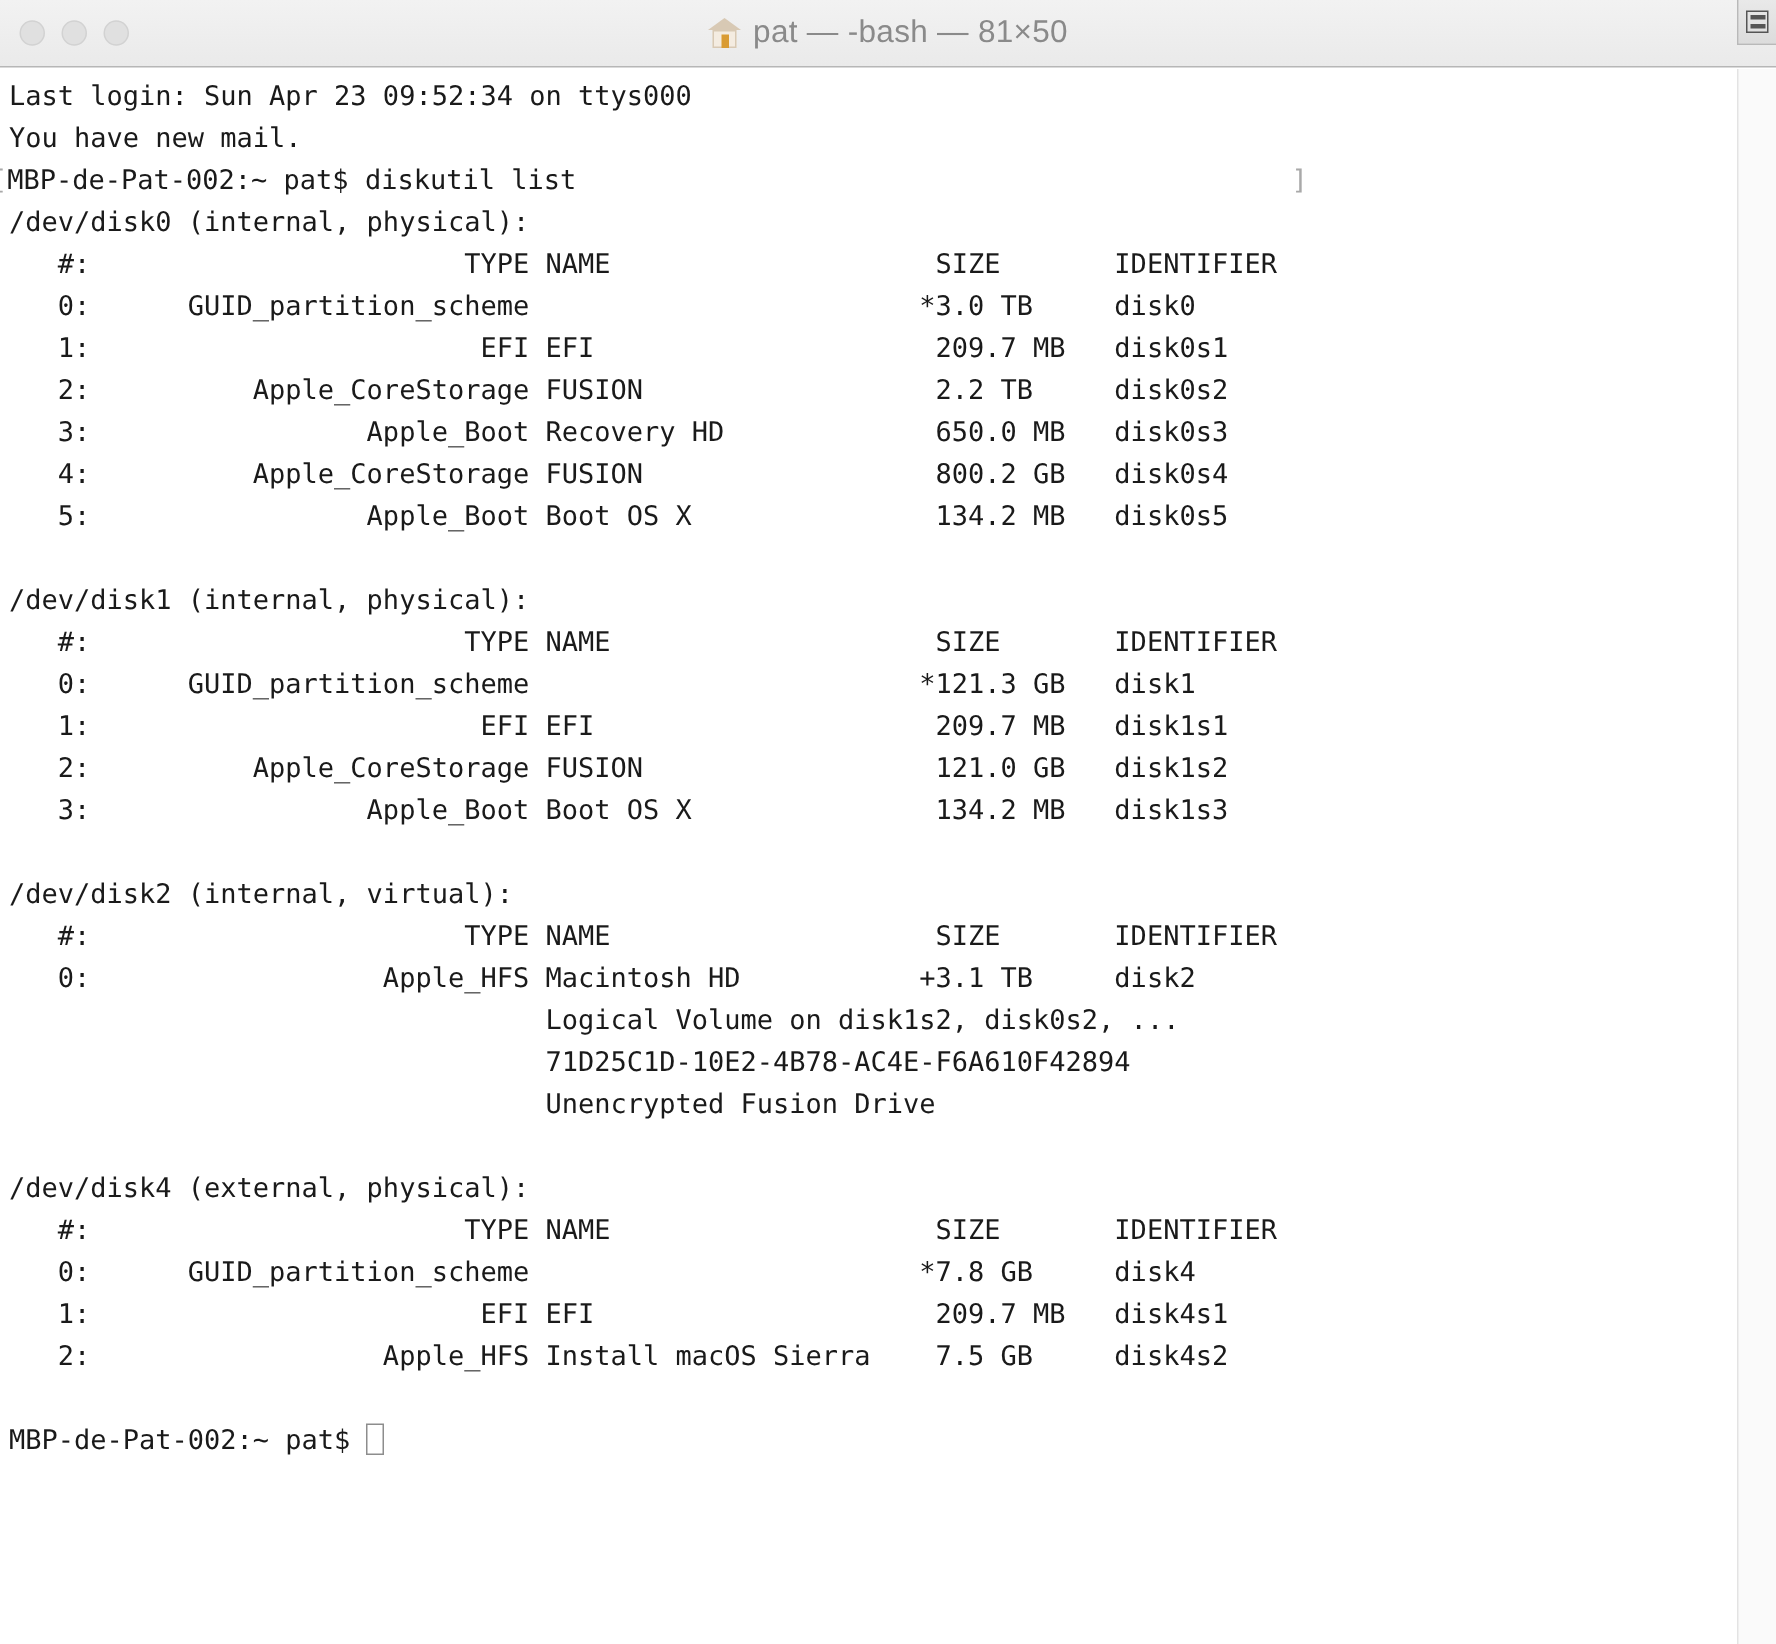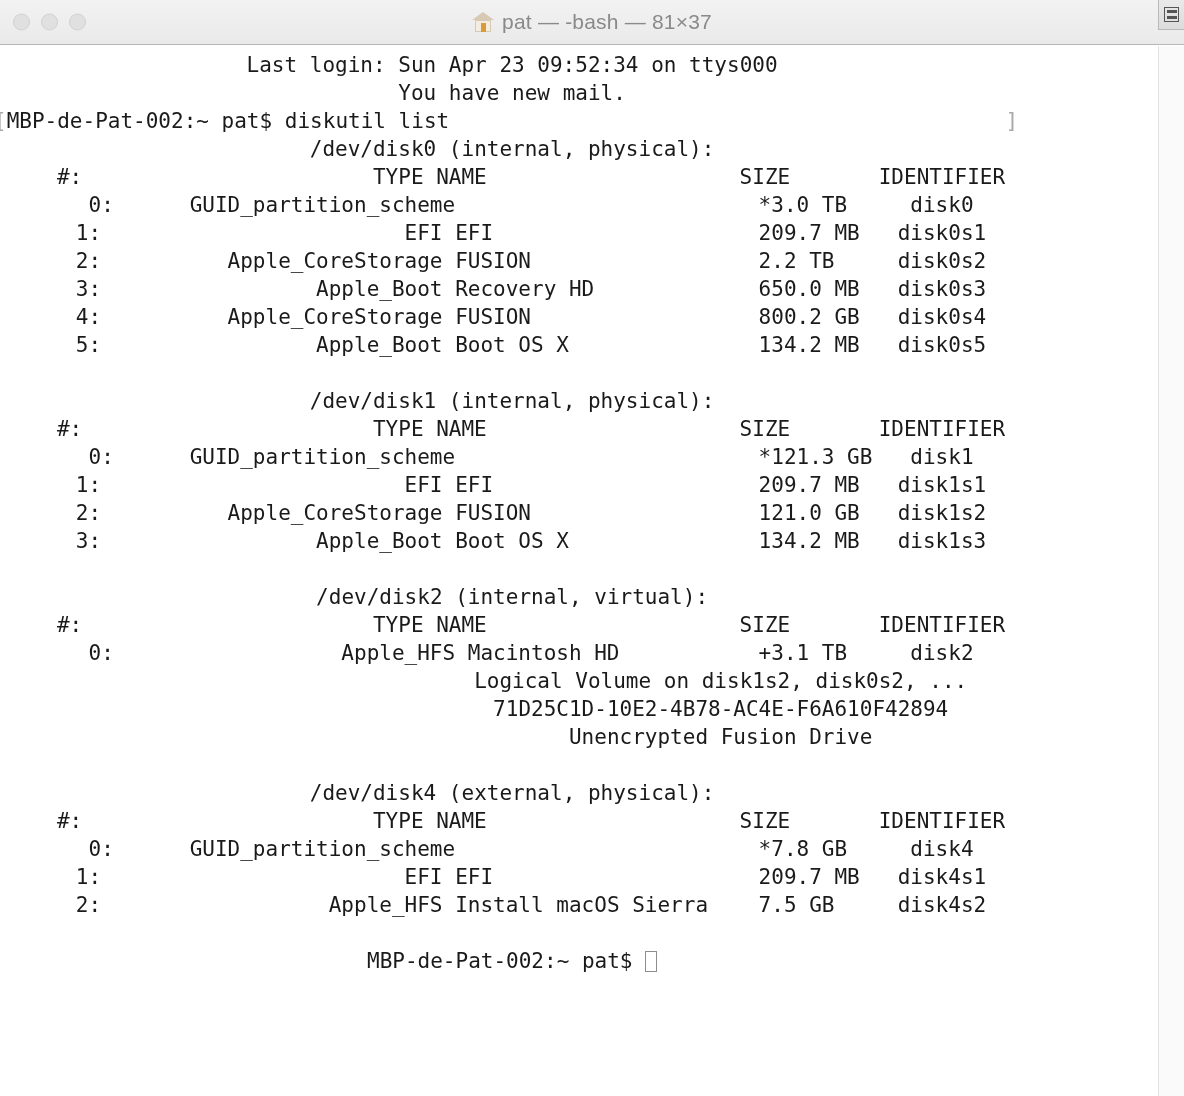--- a/index.html
+++ b/index.html
@@ -101,26 +101,25 @@
     bottom: 0;
     background: #ffffff;
     overflow: hidden;
   }
 
   #screen {
     position: absolute;
     top: 5px;
     left: 6px;
     font-family: "DejaVu Sans Mono", "Liberation Mono", monospace;
-    font-size: 21px;
+    font-size: 18px;
     line-height: 28px;
     color: #1a1a1a;
     white-space: pre;
     letter-spacing: 0px;
-    text-align: center;
     -webkit-font-smoothing: antialiased;
   }
   .line {
     height: 28px;
     white-space: pre;
   }
 
   .marker { color: #a9a9a9; }
 
   .cursor {
@@ -186,21 +185,21 @@
       <div class="light"></div>
       <div class="light"></div>
       <div class="light"></div>
     </div>
     <div id="title-group">
       <span class="home-icon">
         <span class="roof"></span>
         <span class="body"></span>
         <span class="door"></span>
       </span>
-      <span>pat — -bash — 81×37</span>
+      <span>pat — -bash — 81×50</span>
     </div>
   </div>
 
   <div id="terminal">
     <div id="screen"><div class="line">Last login: Sun Apr 23 09:52:34 on ttys000</div><div class="line">You have new mail.</div><div class="line" style="margin-left: -12px;"><span class="marker">[</span><span>MBP-de-Pat-002:~ pat$ diskutil list</span><span>                                            </span><span class="marker">]</span></div><div class="line">/dev/disk0 (internal, physical):</div><div class="line">   #:                       TYPE NAME                    SIZE       IDENTIFIER</div><div class="line">   0:      GUID_partition_scheme                        *3.0 TB     disk0</div><div class="line">   1:                        EFI EFI                     209.7 MB   disk0s1</div><div class="line">   2:          Apple_CoreStorage FUSION                  2.2 TB     disk0s2</div><div class="line">   3:                 Apple_Boot Recovery HD             650.0 MB   disk0s3</div><div class="line">   4:          Apple_CoreStorage FUSION                  800.2 GB   disk0s4</div><div class="line">   5:                 Apple_Boot Boot OS X               134.2 MB   disk0s5</div><div class="line">&nbsp;</div><div class="line">/dev/disk1 (internal, physical):</div><div class="line">   #:                       TYPE NAME                    SIZE       IDENTIFIER</div><div class="line">   0:      GUID_partition_scheme                        *121.3 GB   disk1</div><div class="line">   1:                        EFI EFI                     209.7 MB   disk1s1</div><div class="line">   2:          Apple_CoreStorage FUSION                  121.0 GB   disk1s2</div><div class="line">   3:                 Apple_Boot Boot OS X               134.2 MB   disk1s3</div><div class="line">&nbsp;</div><div class="line">/dev/disk2 (internal, virtual):</div><div class="line">   #:                       TYPE NAME                    SIZE       IDENTIFIER</div><div class="line">   0:                  Apple_HFS Macintosh HD           +3.1 TB     disk2</div><div class="line">                                 Logical Volume on disk1s2, disk0s2, ...</div><div class="line">                                 71D25C1D-10E2-4B78-AC4E-F6A610F42894</div><div class="line">                                 Unencrypted Fusion Drive</div><div class="line">&nbsp;</div><div class="line">/dev/disk4 (external, physical):</div><div class="line">   #:                       TYPE NAME                    SIZE       IDENTIFIER</div><div class="line">   0:      GUID_partition_scheme                        *7.8 GB     disk4</div><div class="line">   1:                        EFI EFI                     209.7 MB   disk4s1</div><div class="line">   2:                  Apple_HFS Install macOS Sierra    7.5 GB     disk4s2</div><div class="line">&nbsp;</div><div class="line"><span>MBP-de-Pat-002:~ pat$ </span><span class="cursor"></span></div></div>
   </div>
 
   <div id="scrollbar"></div>
 
   <div id="split-button">

